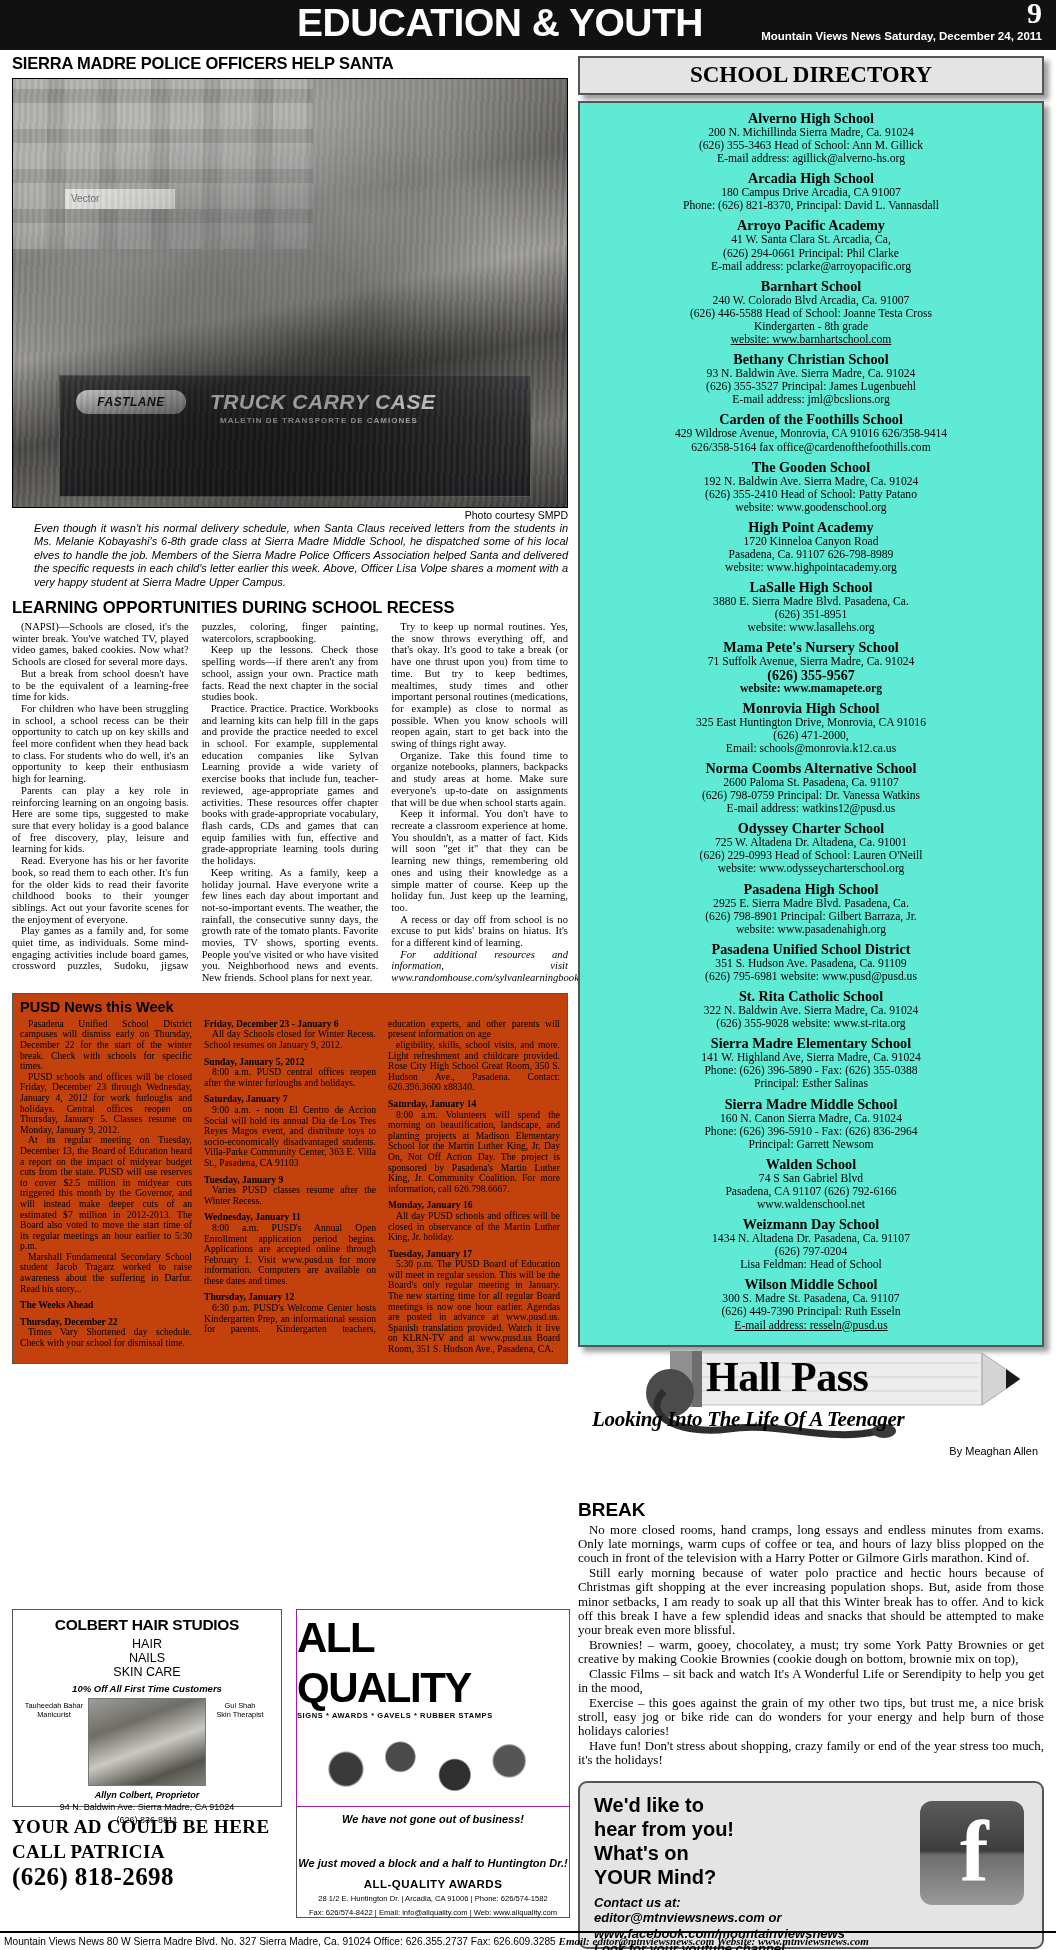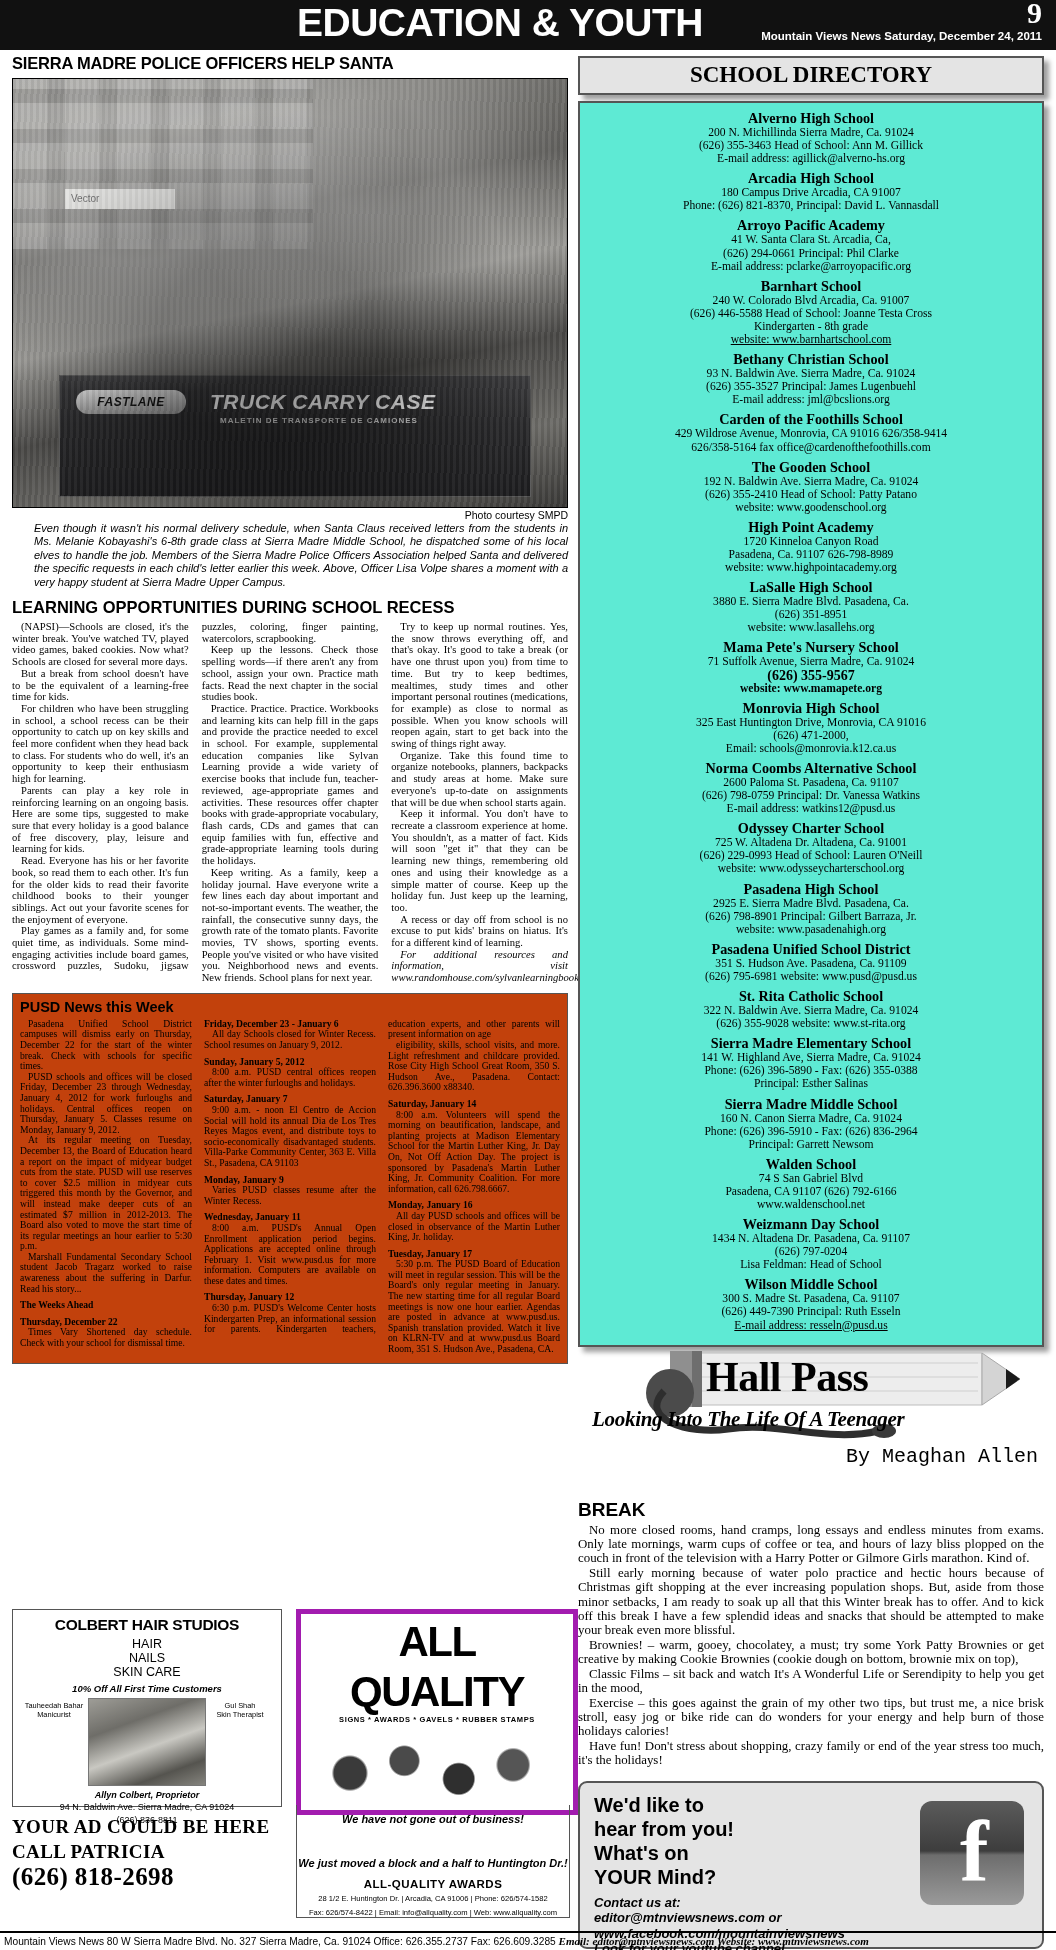--- a/index.html
+++ b/index.html
@@ -69,21 +69,21 @@
   .ad-colbert .pic{width:116px;height:86px;margin:4px auto 0 auto;border:1px solid #777;
      background:linear-gradient(160deg,#9e9d97 0%,#6e6d68 30%,#c9c8c2 55%,#55544f 80%,#85847e 100%);}
   .ad-colbert .nl{position:absolute;left:8px;top:92px;font-family:"Liberation Sans",sans-serif;font-size:7.4px;line-height:8.6px;text-align:center;width:66px;}
   .ad-colbert .nr{position:absolute;right:8px;top:92px;font-family:"Liberation Sans",sans-serif;font-size:7.4px;line-height:8.6px;text-align:center;width:66px;}
   .ad-colbert .prop{font-family:"Liberation Sans",sans-serif;font-style:italic;font-weight:bold;font-size:9px;margin-top:4px;}
   .ad-colbert .addr{font-family:Liberation Sans, sans-serif;font-size:9px;line-height:10.5px;margin-top:2px;}
   .ad-yourad{position:absolute;left:0;top:205px;width:268px;}
   .ad-yourad div{font-family:"Liberation Serif",serif;font-weight:bold;font-size:19px;line-height:25px;letter-spacing:0.4px;}
   .ad-yourad div.big{font-size:25px;}
 
-  .ad-allq{border:5px solid #a21caf;width:272px;position:absolute;left:284px;top:0;height:196px;text-align:center;overflow:hidden;}
+  .ad-allq{border:1px solid #a21caf;width:272px;position:absolute;left:284px;top:0;height:196px;text-align:left;overflow:hidden;}
   .ad-allq .logo{font-family:"Liberation Sans",sans-serif;font-weight:bold;font-size:42px;line-height:44px;margin-top:6px;letter-spacing:-1.5px;}
   .ad-allq .sub{font-family:"Liberation Sans",sans-serif;font-weight:bold;font-size:7.5px;letter-spacing:0.6px;margin-top:1px;}
   .ad-allq .prods{height:82px;margin-top:4px;
     background:radial-gradient(circle at 18% 55%,#3a3a3a 0 7%,rgba(0,0,0,0) 8%),
                radial-gradient(circle at 38% 40%,#4a4a4a 0 8%,rgba(0,0,0,0) 9%),
                radial-gradient(circle at 58% 62%,#2f2f2f 0 9%,rgba(0,0,0,0) 10%),
                radial-gradient(circle at 78% 45%,#555 0 7%,rgba(0,0,0,0) 8%);}
   .ad-allq2{border:1px solid #555;border-top:0;width:272px;position:absolute;left:284px;top:196px;height:112px;text-align:center;}
   .ad-allq2 .l1{font-family:"Liberation Sans",sans-serif;font-weight:bold;font-style:italic;font-size:11px;margin-top:8px;}
   .ad-allq2 .l2{font-family:"Liberation Sans",sans-serif;font-weight:bold;font-style:italic;font-size:11px;margin-top:32px;}
@@ -104,21 +104,21 @@
   .school .ln.b{font-weight:bold;}
   .school .ln.big{font-weight:bold;font-size:14px;}
 
   
   .hallpass{position:relative;height:152px;}
   .hp-pencil{position:absolute;left:0;top:0;width:466px;height:96px;}
   .hp-title{position:absolute;left:128px;top:6px;font-family:"Liberation Serif",serif;font-weight:bold;
      font-size:42px;letter-spacing:-0.5px;}
   .hp-sub{position:absolute;left:14px;top:60px;font-family:"Liberation Serif",serif;font-weight:bold;
      font-style:italic;font-size:21px;letter-spacing:-0.3px;}
-  .hp-by{position:absolute;right:6px;top:98px;font-family:Liberation Mono, monospace;font-size:20px;}
+  .hp-by{position:absolute;right:6px;top:98px;font-family:Liberation Sans, sans-serif;font-size:11px;}
 
   .break-h{font-family:"Liberation Sans",sans-serif;font-weight:bold;font-size:19px;margin:0 0 2px 0;}
   .break-body{font-size:12.9px;line-height:14.4px;text-align:justify;-webkit-hyphens:auto;hyphens:auto;}
   .break-body p{margin:0;text-indent:11px;}
 
   .fbbox{margin-top:13px;border:2px solid #555;border-radius:9px;background:#e4e4e4;padding:10px 14px 12px 14px;
      position:relative;height:168px;box-sizing:border-box;}
   .fbbox .hd{font-family:"Liberation Sans",sans-serif;font-weight:bold;font-size:20px;line-height:24px;width:250px;}
   .fbbox .ct{font-family:"Liberation Sans",sans-serif;font-weight:bold;font-style:italic;font-size:13px;
      line-height:15.5px;margin-top:6px;width:300px;}
@@ -185,21 +185,21 @@
           <p>Marshall Fundamental Secondary School student Jacob Tragarz worked to raise awareness about the suffering in Darfur. Read his story...</p>
           <p class="b sp">The Weeks Ahead</p>
           <p class="b sp">Thursday, December 22</p>
           <p>Times Vary Shortened day schedule. Check with your school for dismissal time.</p>
           <p class="b sp">Friday, December 23 - January 6</p>
           <p>All day Schools closed for Winter Recess. School resumes on January 9, 2012.</p>
           <p class="b sp">Sunday, January 5, 2012</p>
           <p>8:00 a.m. PUSD central offices reopen after the winter furloughs and holidays.</p>
           <p class="b sp">Saturday, January 7</p>
           <p>9:00 a.m. - noon El Centro de Accion Social will hold its annual Dia de Los Tres Reyes Magos event, and distribute toys to socio-economically disadvantaged students. Villa-Parke Community Center, 363 E. Villa St., Pasadena, CA 91103</p>
-          <p class="b sp">Monday, January 9</p>
+          <p class="b sp">Tuesday, January 9</p>
           <p>Varies PUSD classes resume after the Winter Recess.</p>
           <p class="b sp">Wednesday, January 11</p>
           <p>8:00 a.m. PUSD's Annual Open Enrollment application period begins. Applications are accepted online through February 1. Visit www.pusd.us for more information. Computers are available on these dates and times.</p>
           <p class="b sp">Thursday, January 12</p>
           <p>6:30 p.m. PUSD's Welcome Center hosts Kindergarten Prep, an informational session for parents. Kindergarten teachers, education experts, and other parents will present information on age</p>
           <p>eligibility, skills, school visits, and more. Light refreshment and childcare provided. Rose City High School Great Room, 350 S. Hudson Ave., Pasadena. Contact: 626.396.3600 x88340.</p>
           <p class="b sp">Saturday, January 14</p>
           <p>8:00 a.m. Volunteers will spend the morning on beautification, landscape, and planting projects at Madison Elementary School for the Martin Luther King, Jr. Day On, Not Off Action Day. The project is sponsored by Pasadena's Martin Luther King, Jr. Community Coalition. For more information, call 626.798.6667.</p>
           <p class="b sp">Monday, January 16</p>
           <p>All day PUSD schools and offices will be closed in observance of the Martin Luther King, Jr. holiday.</p>

